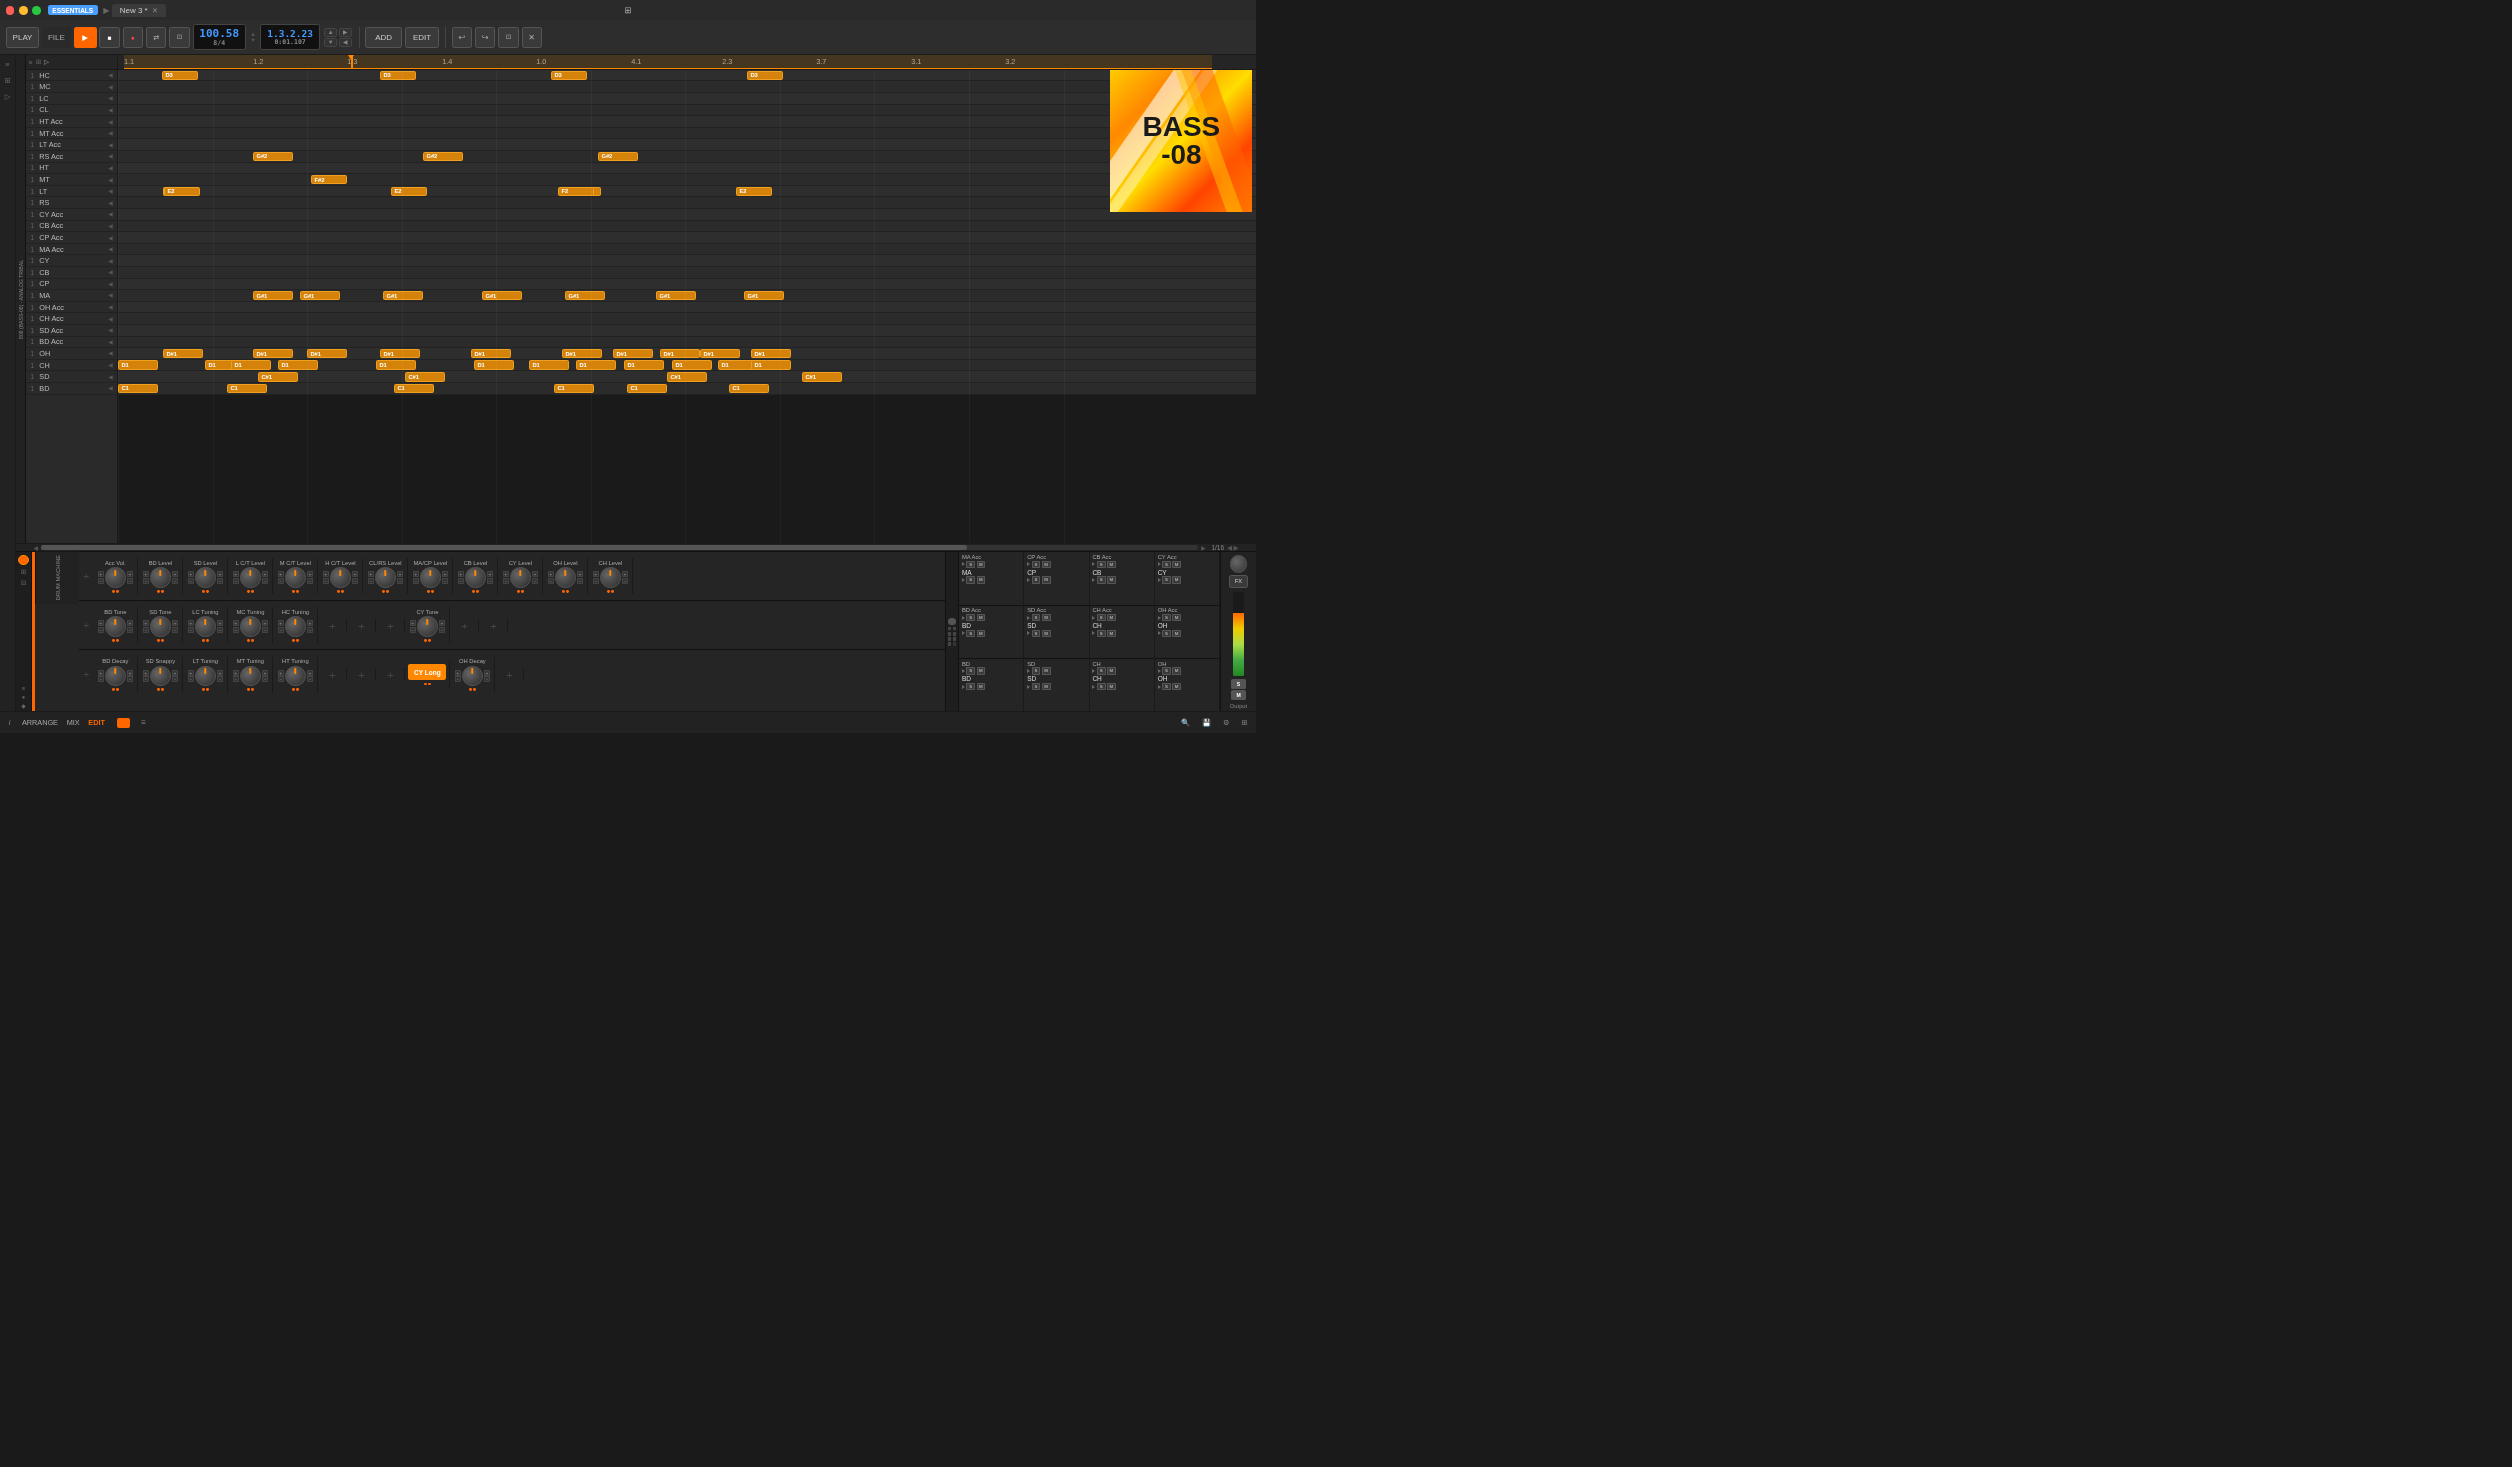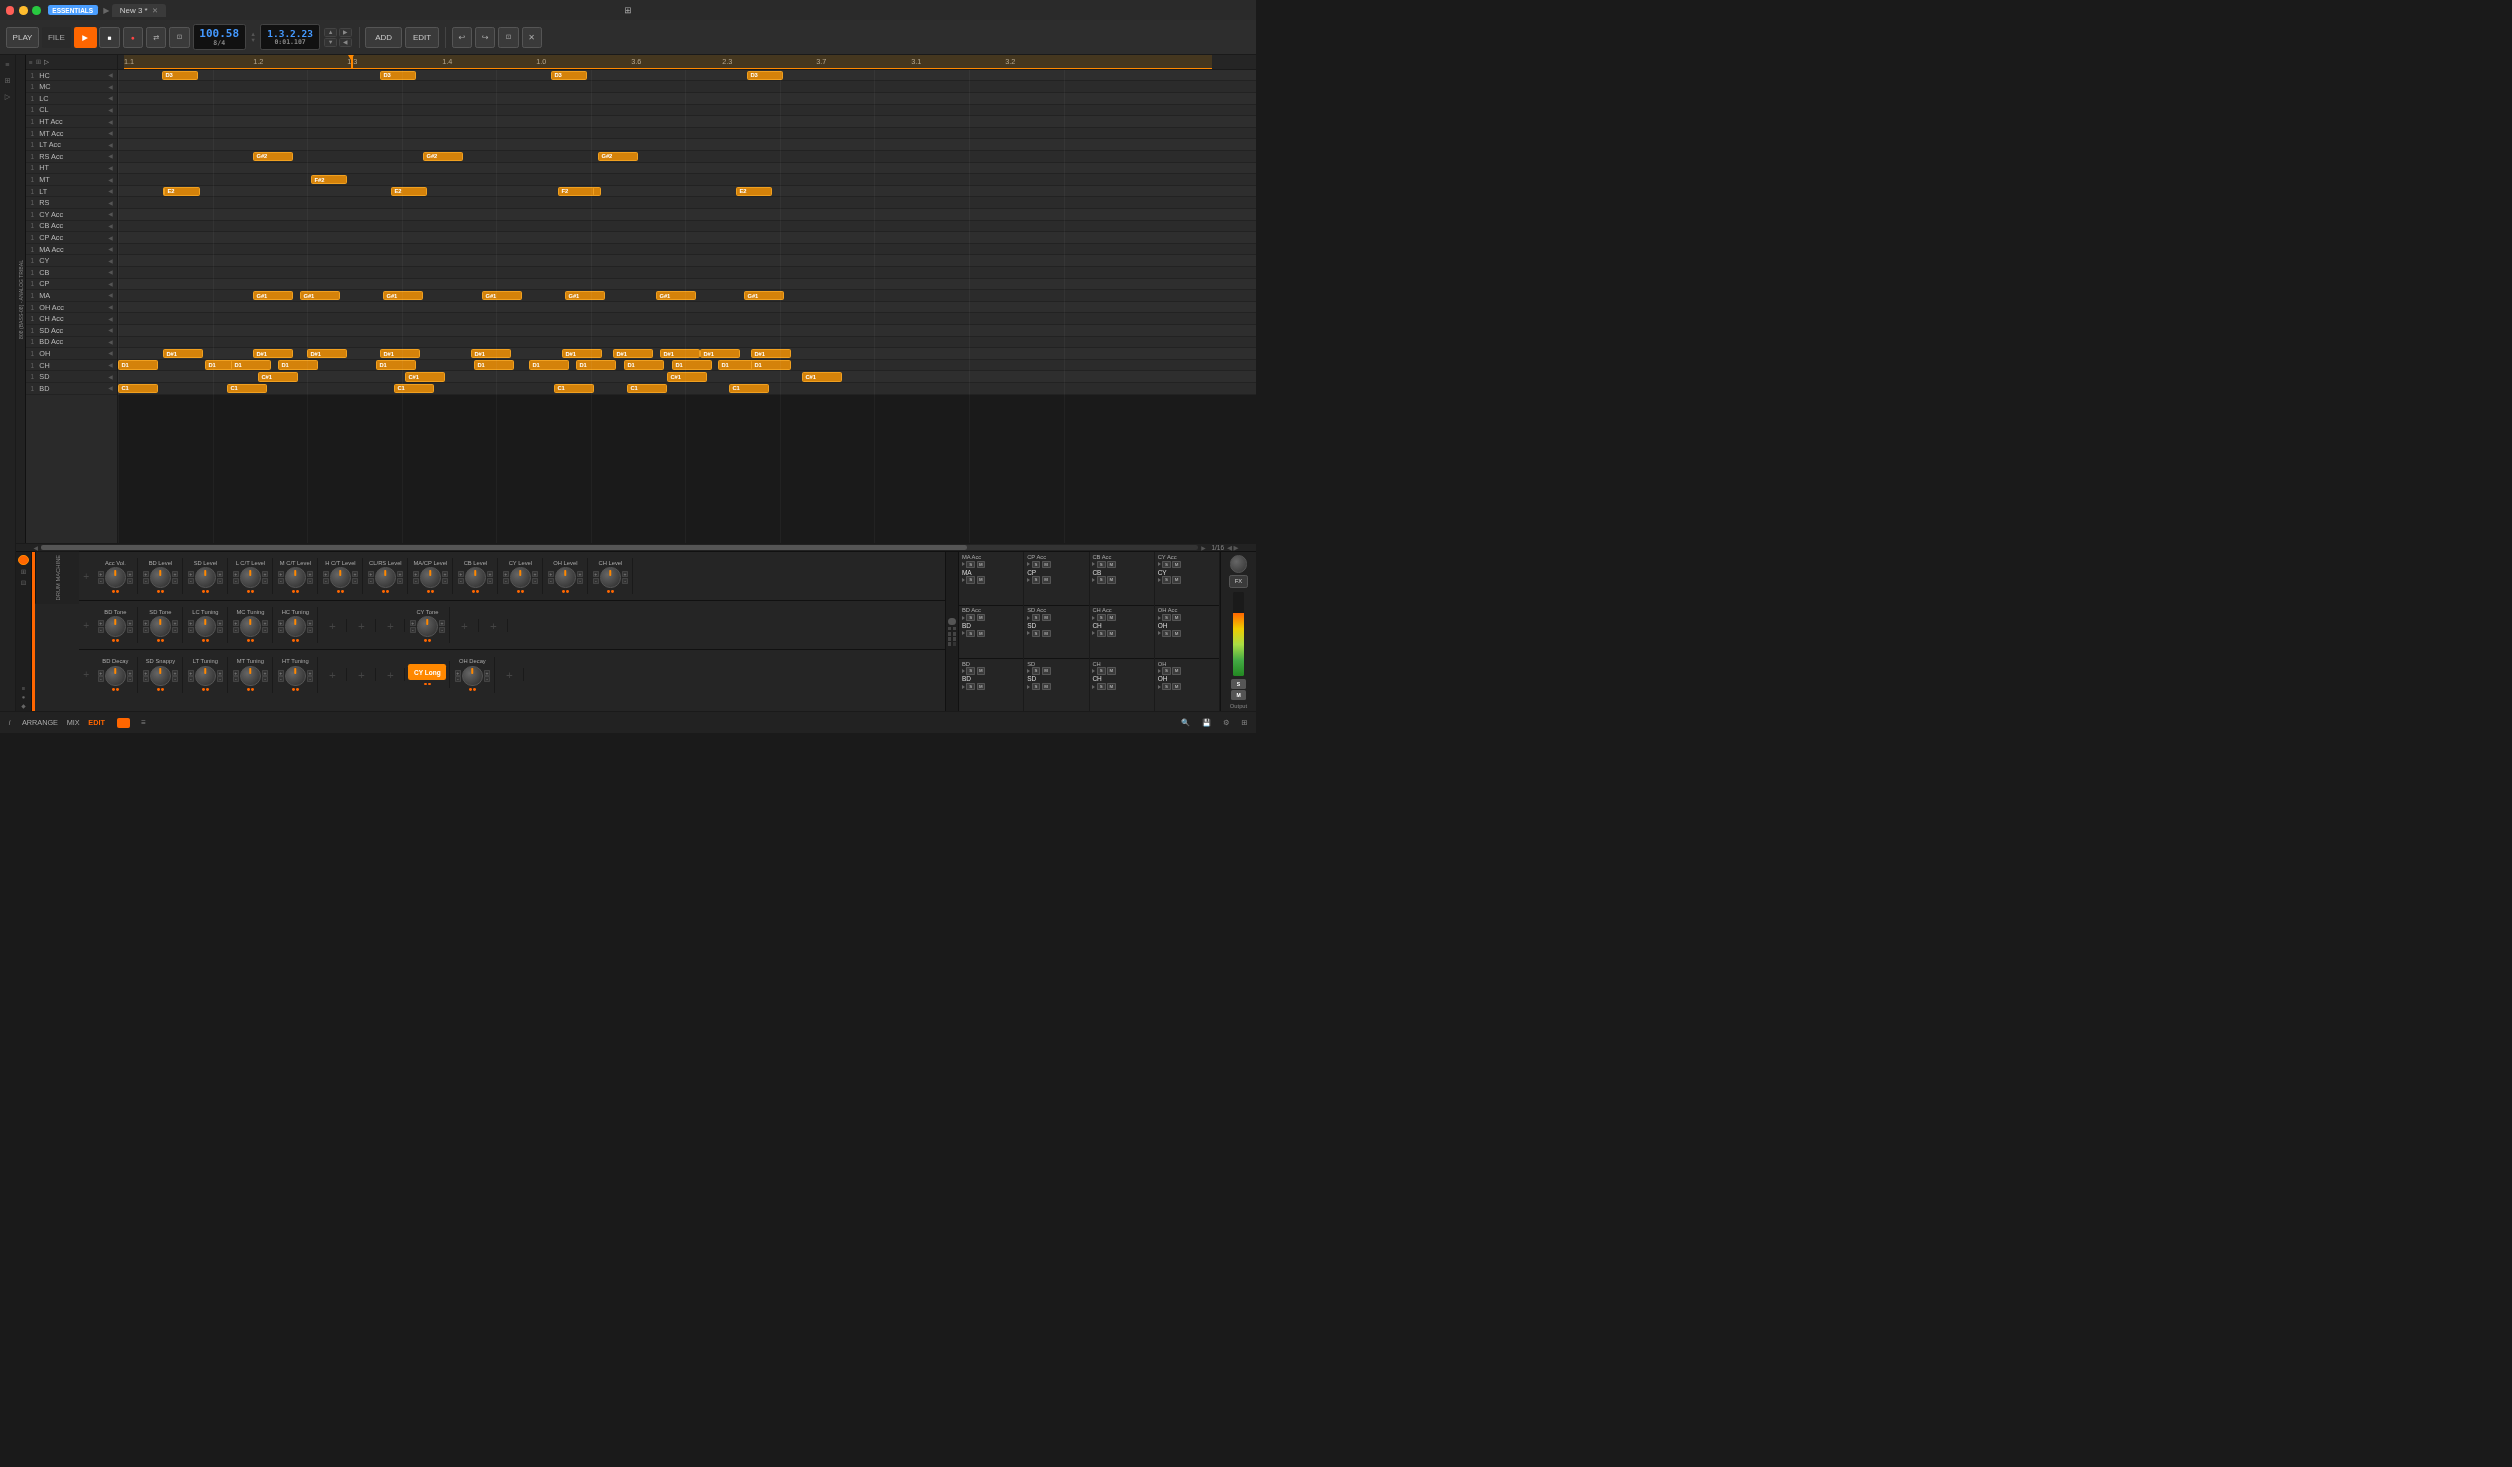--- a/index.html
+++ b/index.html
@@ -510,21 +510,21 @@
 
       <div style="flex:1; display:flex; flex-direction:column; overflow:hidden; position:relative;">
 
         <div class="timeline">
           <div style="position:absolute; left:0; top:0; right:0; bottom:0; overflow:hidden;">
             <span class="timeline-marker" style="left:5.8px;">1.1</span>
             <span class="timeline-marker" style="left:135px;">1.2</span>
             <span class="timeline-marker" style="left:229px;">1.3</span>
             <span class="timeline-marker" style="left:324px;">1.4</span>
             <span class="timeline-marker" style="left:418px;">1.0</span>
-            <span class="timeline-marker" style="left:513px;">3.6</span>
+            <span class="timeline-marker" style="left:513px;">4.1</span>
             <span class="timeline-marker" style="left:604px;">2.3</span>
             <span class="timeline-marker" style="left:698px;">3.7</span>
             <span class="timeline-marker" style="left:793px;">3.1</span>
             <span class="timeline-marker" style="left:887px;">3.2</span>
           </div>
 
           <div style="position:absolute; left:5.8px; right:44px; height:100%; background:rgba(255,160,0,0.15); border-bottom:1.5px solid #ff8800;"></div>
 
           <div style="position:absolute; left:233px; top:0; bottom:0; width:1.5px; background:#ff8800; z-index:10;">
             <div style="position:absolute; top:0; left:-3.6px; width:0; height:0; border-left:3.6px solid transparent; border-right:3.6px solid transparent; border-top:5.8px solid #ff8800;"></div>
@@ -629,20 +629,36 @@
             <div style="position: absolute; left: 284px; top: 0px; bottom: 0px; width: 0.7px; background: rgba(255, 255, 255, 0.04); pointer-events: none;"></div>
             <div style="position: absolute; left: 378px; top: 0px; bottom: 0px; width: 0.7px; background: rgba(255, 255, 255, 0.04); pointer-events: none;"></div>
             <div style="position: absolute; left: 473px; top: 0px; bottom: 0px; width: 0.7px; background: rgba(255, 255, 255, 0.04); pointer-events: none;"></div>
             <div style="position: absolute; left: 567px; top: 0px; bottom: 0px; width: 0.7px; background: rgba(255, 255, 255, 0.04); pointer-events: none;"></div>
             <div style="position: absolute; left: 662px; top: 0px; bottom: 0px; width: 0.7px; background: rgba(255, 255, 255, 0.04); pointer-events: none;"></div>
             <div style="position: absolute; left: 756px; top: 0px; bottom: 0px; width: 0.7px; background: rgba(255, 255, 255, 0.04); pointer-events: none;"></div>
             <div style="position: absolute; left: 851px; top: 0px; bottom: 0px; width: 0.7px; background: rgba(255, 255, 255, 0.04); pointer-events: none;"></div>
             <div style="position: absolute; left: 946px; top: 0px; bottom: 0px; width: 0.7px; background: rgba(255, 255, 255, 0.04); pointer-events: none;"></div>
           </div>
 
+        <div style="position:absolute; right:3.6px; top:14.5px; width:142px; height:142px; z-index:20;">
+          <div style="width:142px; height:142px; position:relative; overflow:hidden;">
+
+            <div style="position:absolute; inset:0; background:linear-gradient(135deg, #ffcc00 0%, #ff8800 25%, #ffdd00 50%, #ff4400 75%, #ff8800 100%);"></div>
+
+            <div style="position:absolute; width:22px; height:218px; background:rgba(255,255,255,0.6); transform:rotate(35deg); top:-36px; left:14.5px;"></div>
+            <div style="position:absolute; width:11px; height:218px; background:rgba(255,255,255,0.4); transform:rotate(35deg); top:-36px; left:44px;"></div>
+            <div style="position:absolute; width:29px; height:218px; background:rgba(255,100,0,0.5); transform:rotate(-20deg); top:-36px; right:14.5px;"></div>
+            <div style="position:absolute; width:14.5px; height:218px; background:rgba(255,200,0,0.5); transform:rotate(-20deg); top:-36px; right:36px;"></div>
+
+            <div style="position:absolute; inset:0; display:flex; flex-direction:column; align-items:center; justify-content:center; z-index:5;">
+              <span style="font-size:28px; font-weight:900; color:#1a1a1a; line-height:1;">BASS</span>
+              <span style="font-size:28px; font-weight:900; color:#1a1a1a; line-height:1;">-08</span>
+            </div>
+          </div>
+        </div>
       </div>
 
     </div>
 
     <div style="height:8.7px; background:#222; border-top:0.7px solid #1a1a1a; display:flex; align-items:center; padding:0 17.5px;">
       <span style="font-size:5.8px; color:#555; margin-right:2.9px; cursor:pointer;">◀</span>
       <div style="flex:1; height:4.4px; background:#333; border-radius:2.2px; position:relative;">
         <div style="position:absolute; left:0; width:80%; height:4.4px; background:#555; border-radius:2.2px;"></div>
       </div>
       <span style="font-size:5.8px; color:#555; margin-left:2.9px; cursor:pointer;">▶</span>

